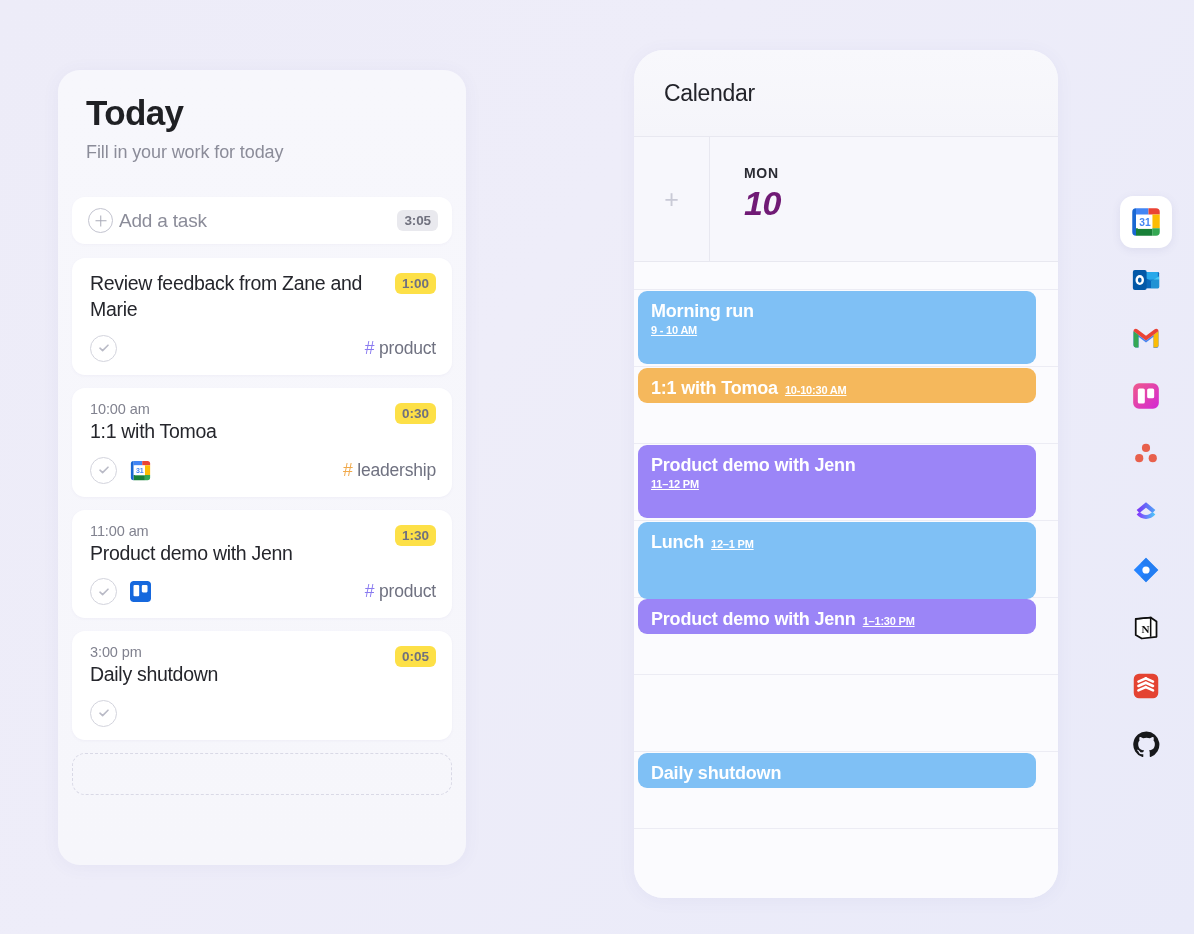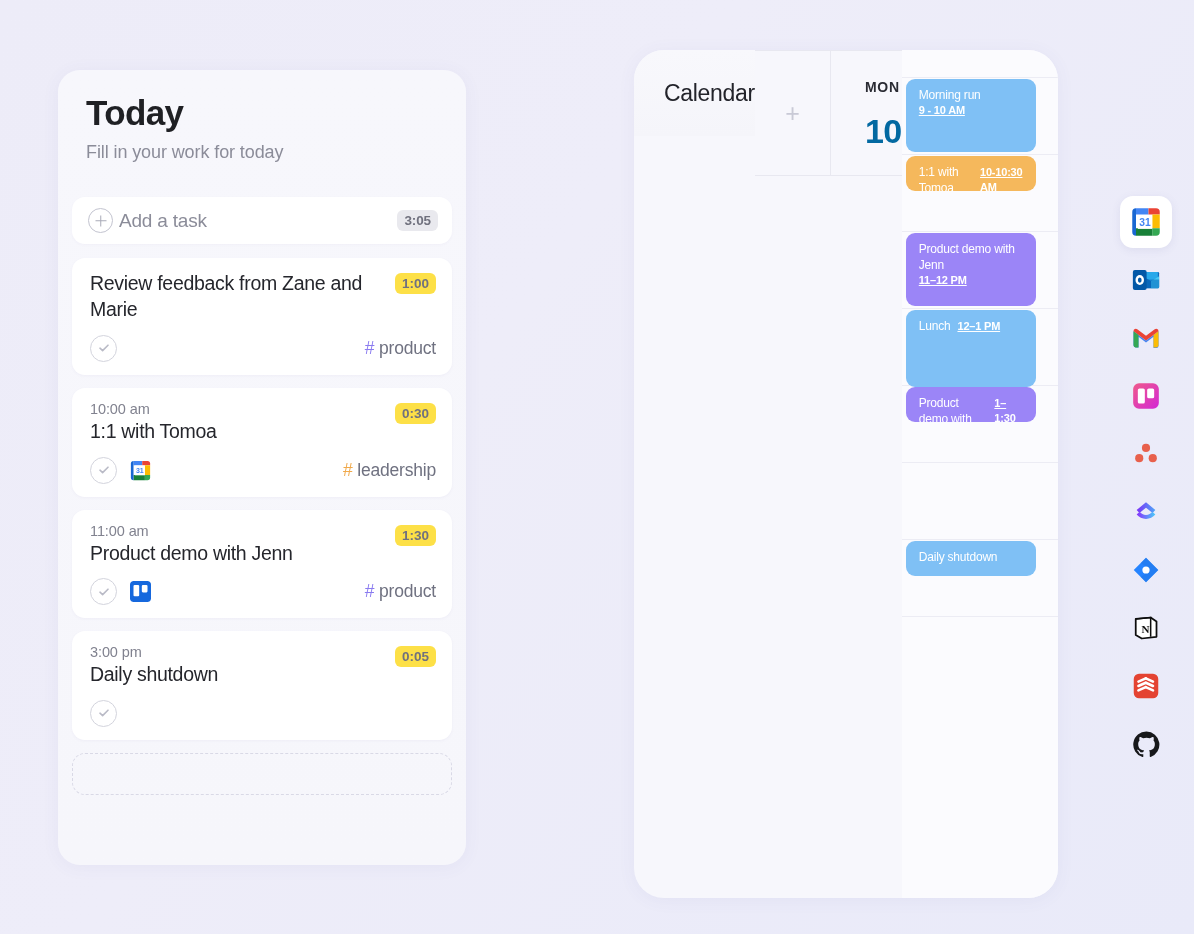--- a/index.html
+++ b/index.html
@@ -193,21 +193,21 @@
     position: absolute;
     left: 634px;
     top: 50px;
     width: 424px;
     height: 848px;
     background: #f7f7fc;
     border-radius: 30px;
     box-shadow: 0 2px 18px rgba(90, 85, 150, 0.06);
     overflow: hidden;
     display: flex;
-    flex-direction: row;
+    flex-direction: column;
   }
 
   .cal-header {
     height: 86px;
     display: flex;
     align-items: center;
     padding-left: 30px;
     background: linear-gradient(180deg, #f8f8fc 0%, #f5f5fa 100%);
   }
 
@@ -249,24 +249,25 @@
   .day-dow {
     font-size: 14px;
     font-weight: 700;
     color: #2a2b33;
     letter-spacing: 0.7px;
   }
 
   .day-num {
     font-size: 34px;
     font-weight: 700;
-    color: #0369a1;
+    color: #701a75;
     letter-spacing: -0.5px;
     line-height: 1.15;
-    margin-top: 17px;
+    margin-top: 3px;
+    font-style: italic;
   }
 
   .cal-body {
     flex: 1;
     display: flex;
     position: relative;
     overflow: hidden;
   }
 
   .cal-gutter {
@@ -303,22 +304,22 @@
     position: absolute;
     left: 4px;
     right: 22px;
     border-radius: 9px;
     padding: 8px 13px;
     color: #ffffff;
     overflow: hidden;
   }
 
   .event-title {
-    font-size: 12px;
-    font-weight: 400;
+    font-size: 18px;
+    font-weight: 700;
     letter-spacing: -0.2px;
     line-height: 1.35;
   }
 
   .event-time {
     font-size: 11px;
     font-weight: 600;
     letter-spacing: -0.2px;
     line-height: 1.35;
     text-decoration: underline;

